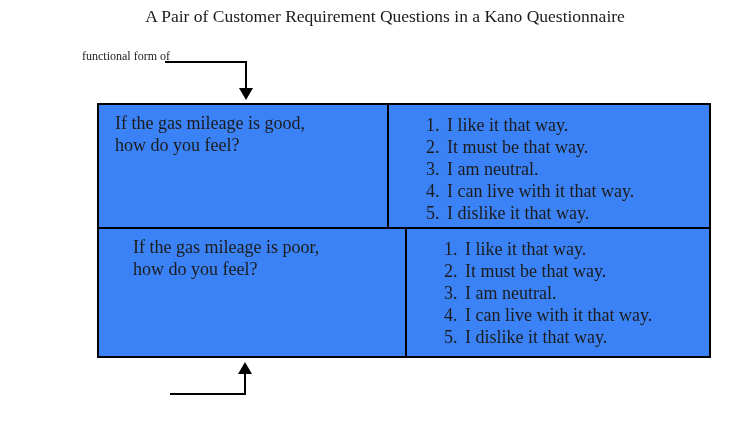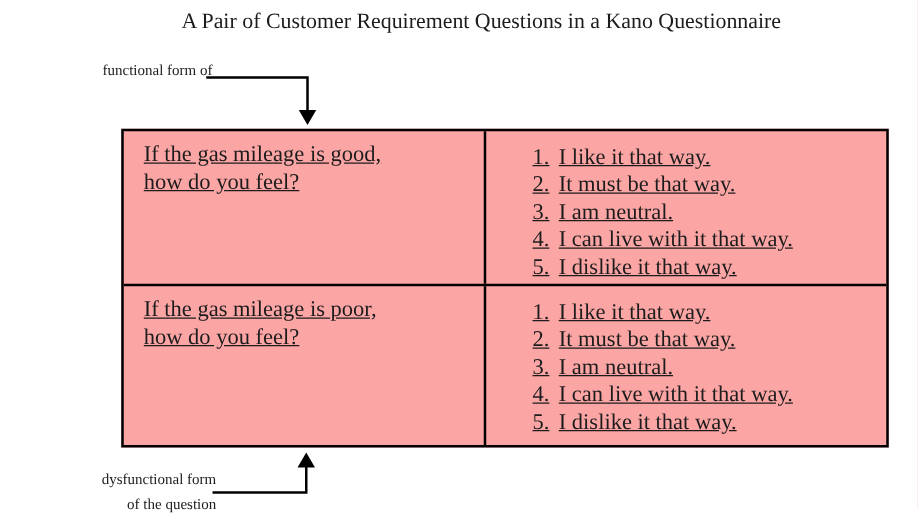--- a/index.html
+++ b/index.html
@@ -54,33 +54,33 @@
   .ktable {
     position: absolute;
     left: 97px;
     top: 103px;
     width: 614px;
     height: 255px;
     border: 2px solid #000000;
     box-sizing: border-box;
     display: flex;
     flex-direction: column;
-    background: #fca5a5;
-    text-decoration: underline;
+    background: #3b82f6;
   }
   .krow {
     display: flex;
     box-sizing: border-box;
   }
   .krow.first {
     height: 124px;
     border-bottom: 2px solid #000000;
   }
   .krow.second {
     flex: 1;
+    padding-left: 18px;
   }
   .qcell {
     width: 290px;
     box-sizing: border-box;
     border-right: 2px solid #000000;
     padding: 7px 8px 0 16px;
     font-size: 18px;
     line-height: 22px;
   }
   .ocell {
@@ -180,18 +180,14 @@
         </div>
         <div class="opt">
           <span class="num">5.</span>
           <span class="txt">I dislike it that way.</span>
         </div>
       </div>
     </div>
 
   </div>
 
-  <div class="side-label dysfunctional">
-    <div>dysfunctional form</div>
-    <div>of the question</div>
-  </div>
 
 </div>
 
 </body></html>

